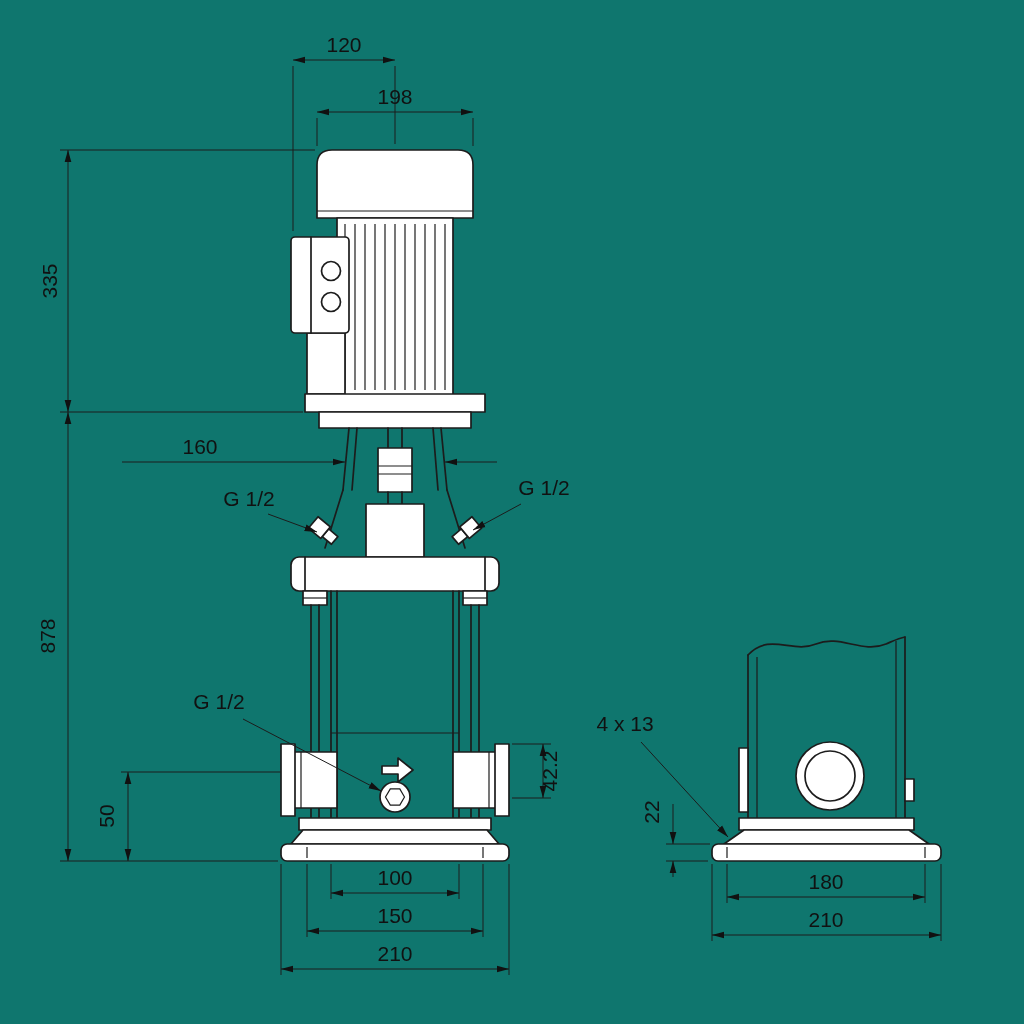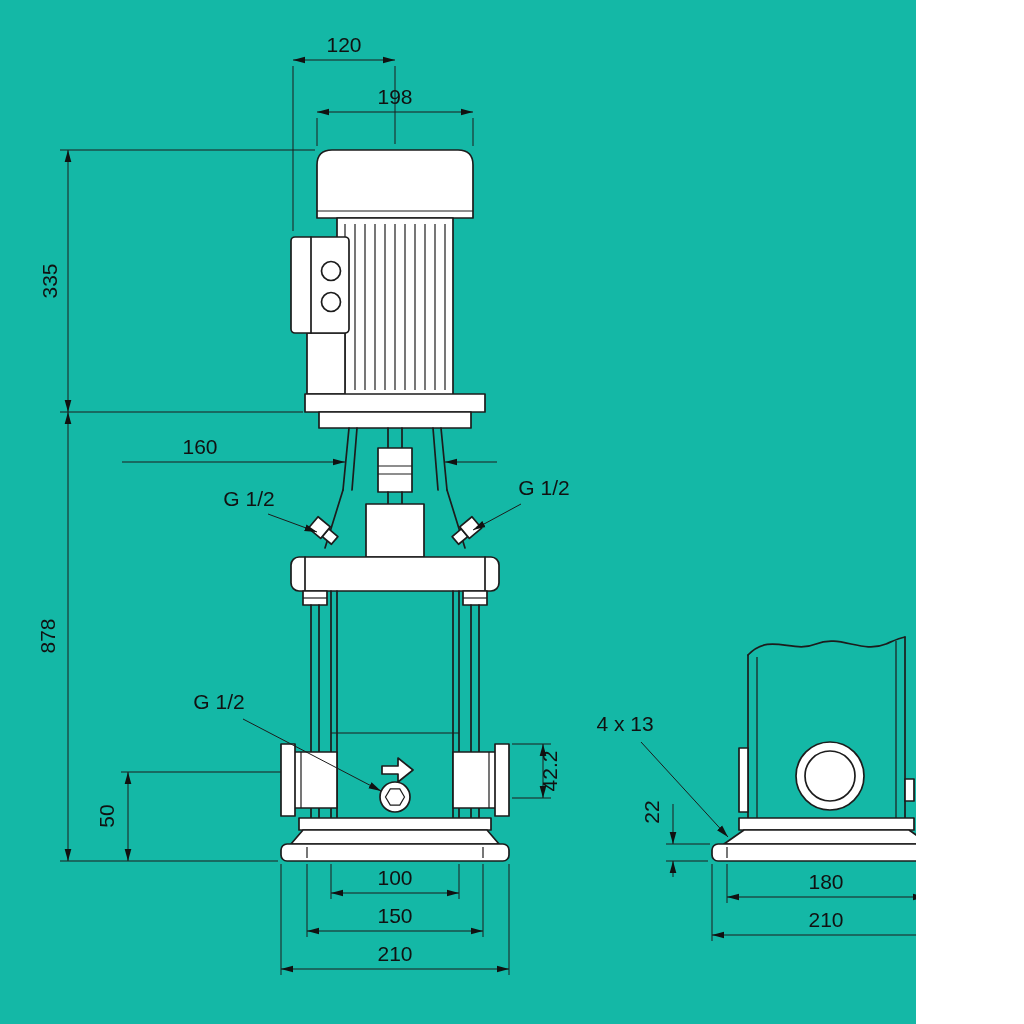--- a/index.html
+++ b/index.html
@@ -1,16 +1,16 @@
 <!DOCTYPE html>
 <html><head>
 <meta charset="utf-8">
 <style>
   html,body{margin:0;padding:0;background:#ffffff;}
-  .page{width:916px;height:1024px;background:#14b8a6;position:relative;overflow:hidden;}
+  .page{width:1024px;height:1024px;background:#0f766e;position:relative;overflow:hidden;}
   svg{display:block;}
   .obj{fill:none;stroke:#1c1c1c;stroke-width:1.7;stroke-linejoin:round;stroke-linecap:round;}
   .objf{fill:#ffffff;stroke:#1c1c1c;stroke-width:1.7;stroke-linejoin:round;}
   .fin{fill:none;stroke:#1c1c1c;stroke-width:1.2;}
   .dim{fill:none;stroke:#1c1c1c;stroke-width:1;}
   .dimtxt{font-family:"Liberation Sans",sans-serif;font-size:21px;fill:#111;text-anchor:middle;}
 </style>
 </head>
 <body>
 

